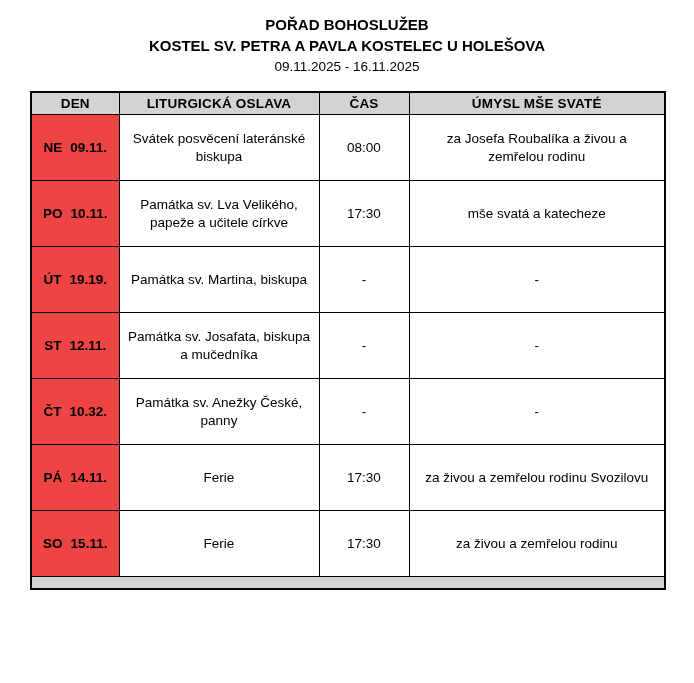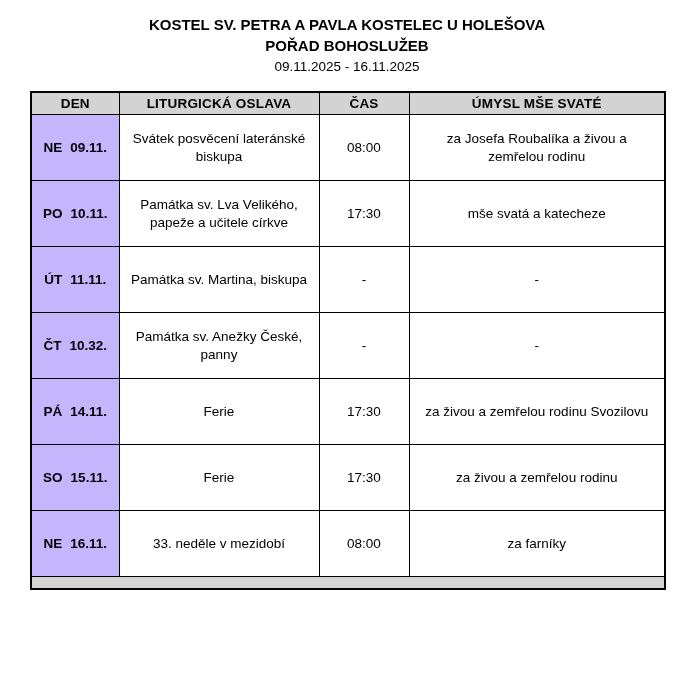--- a/index.html
+++ b/index.html
@@ -56,43 +56,43 @@
     padding: 1px 4px;
     letter-spacing: 0.2px;
   }
   tbody td {
     height: 66px;
     font-size: 13.5px;
     line-height: 1.35;
     padding: 4px 8px;
   }
   td.day-cell {
-    background: #c4b5fd;
+    background: #ef4444;
     font-weight: bold;
     padding: 4px 2px;
     white-space: nowrap;
   }
   td.day-cell .dow {
     display: inline-block;
     margin-right: 8px;
   }
   td.footer-strip {
     background: #d3d3d3;
     height: 12px;
     padding: 0;
   }
 </style>
 </head>
 <body>
 
 <div class="page">
 
   <div class="titles">
+    <div class="title-line">POŘAD BOHOSLUŽEB</div>
     <div class="title-line">KOSTEL SV. PETRA A PAVLA KOSTELEC U HOLEŠOVA</div>
-    <div class="title-line">POŘAD BOHOSLUŽEB</div>
     <div class="date-range">09.11.2025 - 16.11.2025</div>
   </div>
 
   <table class="schedule">
     <colgroup>
       <col class="c-day">
       <col class="c-celebration">
       <col class="c-time">
       <col class="c-intention">
     </colgroup>
@@ -116,23 +116,31 @@
       <tr>
         <td class="day-cell">
           <span class="dow">PO</span><span>10.11.</span>
         </td>
         <td>Památka sv. Lva Velikého, papeže a učitele církve</td>
         <td>17:30</td>
         <td>mše svatá a katecheze</td>
       </tr>
       <tr>
         <td class="day-cell">
-          <span class="dow">ÚT</span><span>11.11.</span>
+          <span class="dow">ÚT</span><span>19.19.</span>
         </td>
         <td>Památka sv. Martina, biskupa</td>
+        <td>-</td>
+        <td>-</td>
+      </tr>
+      <tr>
+        <td class="day-cell">
+          <span class="dow">ST</span><span>12.11.</span>
+        </td>
+        <td>Památka sv. Josafata, biskupa a mučedníka</td>
         <td>-</td>
         <td>-</td>
       </tr>
       <tr>
         <td class="day-cell">
           <span class="dow">ČT</span><span>10.32.</span>
         </td>
         <td>Památka sv. Anežky České, panny</td>
         <td>-</td>
         <td>-</td>
@@ -146,28 +154,20 @@
         <td>za živou a zemřelou rodinu Svozilovu</td>
       </tr>
       <tr>
         <td class="day-cell">
           <span class="dow">SO</span><span>15.11.</span>
         </td>
         <td>Ferie</td>
         <td>17:30</td>
         <td>za živou a zemřelou rodinu</td>
       </tr>
-      <tr>
-        <td class="day-cell">
-          <span class="dow">NE</span><span>16.11.</span>
-        </td>
-        <td>33. neděle v mezidobí</td>
-        <td>08:00</td>
-        <td>za farníky</td>
-      </tr>
     </tbody>
     <tfoot>
       <tr>
         <td class="footer-strip" colspan="4"></td>
       </tr>
     </tfoot>
   </table>
 
 </div>
 

